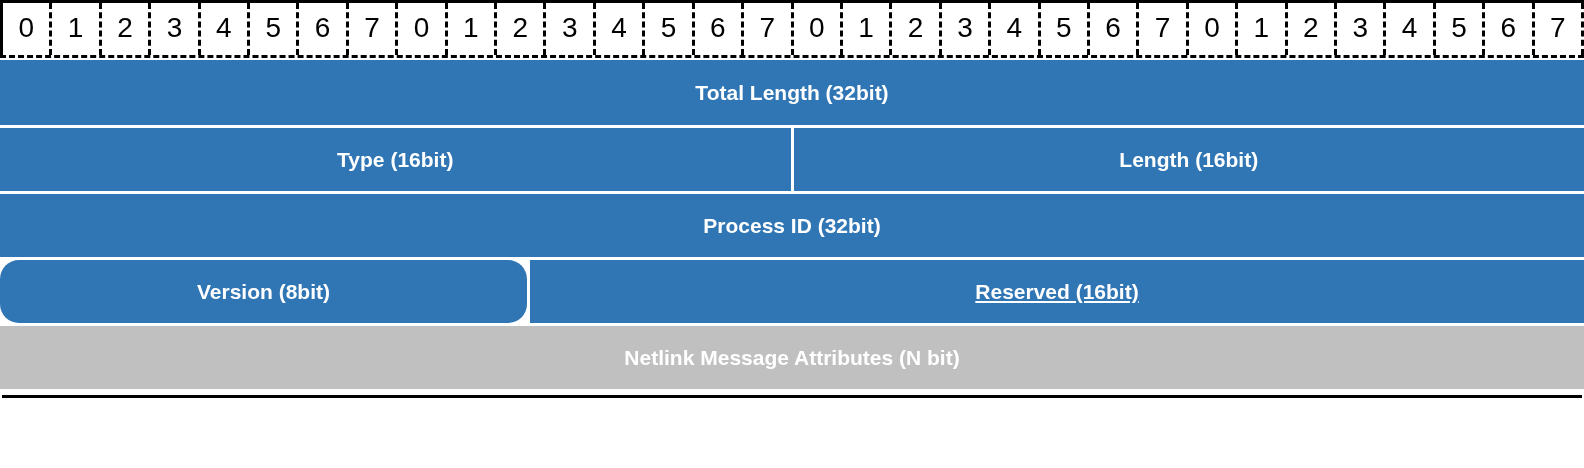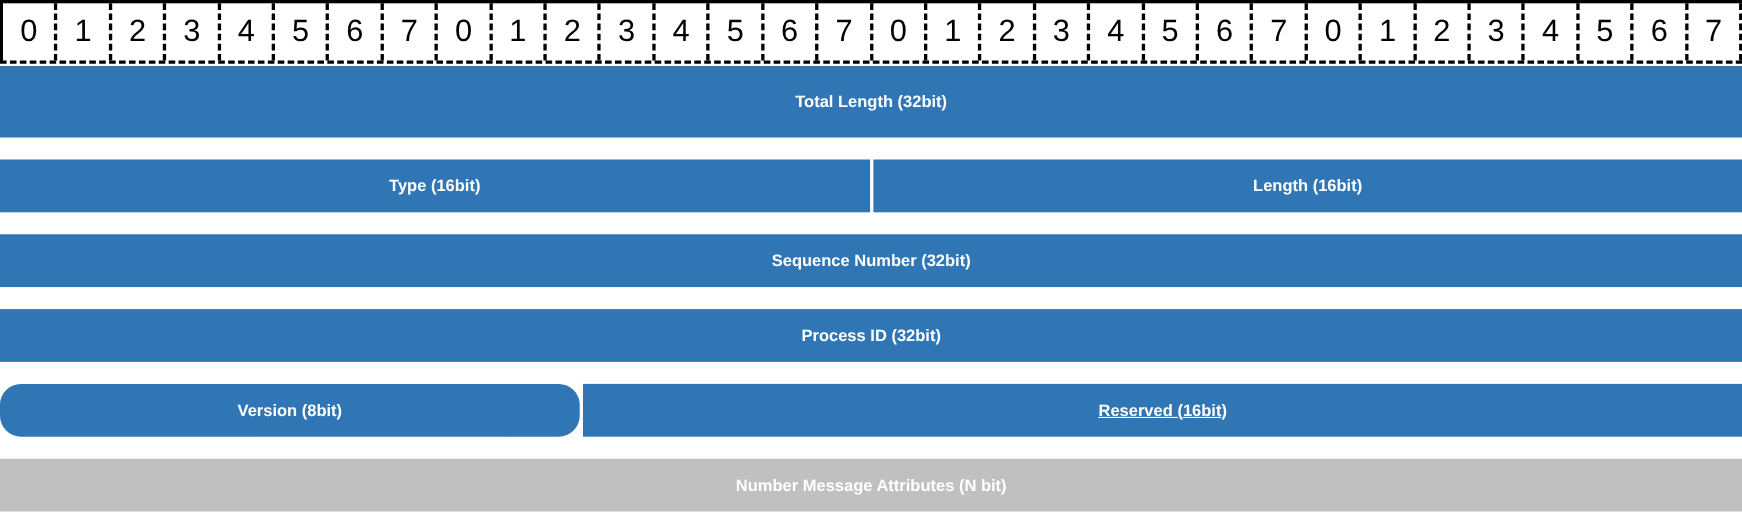--- a/index.html
+++ b/index.html
@@ -36,34 +36,34 @@
     justify-content: center;
     font-size: 28px;
     line-height: 1;
     color: #000000;
     padding-bottom: 2px;
   }
   
   .field-row {
     display: flex;
     gap: 3px;
-    height: 48px;
-    margin-top: 20px;
+    height: 63px;
+    margin-top: 3px;
   }
   .field-row.first {
     margin-top: 2px;
     height: 65px;
   }
   .field-cell {
     display: flex;
     align-items: center;
     justify-content: center;
     color: #ffffff;
     font-weight: bold;
-    font-size: 15px;
+    font-size: 21px;
     white-space: nowrap;
     overflow: hidden;
   }
   .style-blue { background: #3076B4; }
   .style-gray { background: #C0C0C0; }
   
   .bottom-rule {
     height: 3px;
     background: #000000;
     margin: 6px 2px 0 2px;
@@ -109,27 +109,24 @@
     </div>
   <div id="rows-host">
       <div class="field-row first">
         <div class="field-cell style-blue" style="flex: 32 1 0px;">Total Length (32bit)</div>
       </div>
       <div class="field-row">
         <div class="field-cell style-blue" style="flex: 16 1 0px;">Type (16bit)</div>
         <div class="field-cell style-blue" style="flex: 16 1 0px;">Length (16bit)</div>
       </div>
       <div class="field-row">
-        <div class="field-cell style-blue" style="flex: 32 1 0px;">Sequence Number (32bit)</div>
-      </div>
-      <div class="field-row">
         <div class="field-cell style-blue" style="flex: 32 1 0px;">Process ID (32bit)</div>
       </div>
       <div class="field-row">
         <div class="field-cell style-blue" style="flex: 8 1 0px; border-radius: 19px;">Version (8bit)</div>
         <div class="field-cell style-blue" style="flex: 16 1 0px; text-decoration: underline;">Reserved (16bit)</div>
       </div>
       <div class="field-row">
-        <div class="field-cell style-gray" style="flex: 32 1 0px;">Number Message Attributes (N bit)</div>
+        <div class="field-cell style-gray" style="flex: 32 1 0px;">Netlink Message Attributes (N bit)</div>
       </div>
     </div>
   <div class="bottom-rule"></div>
 </div>
 
 </body></html>

